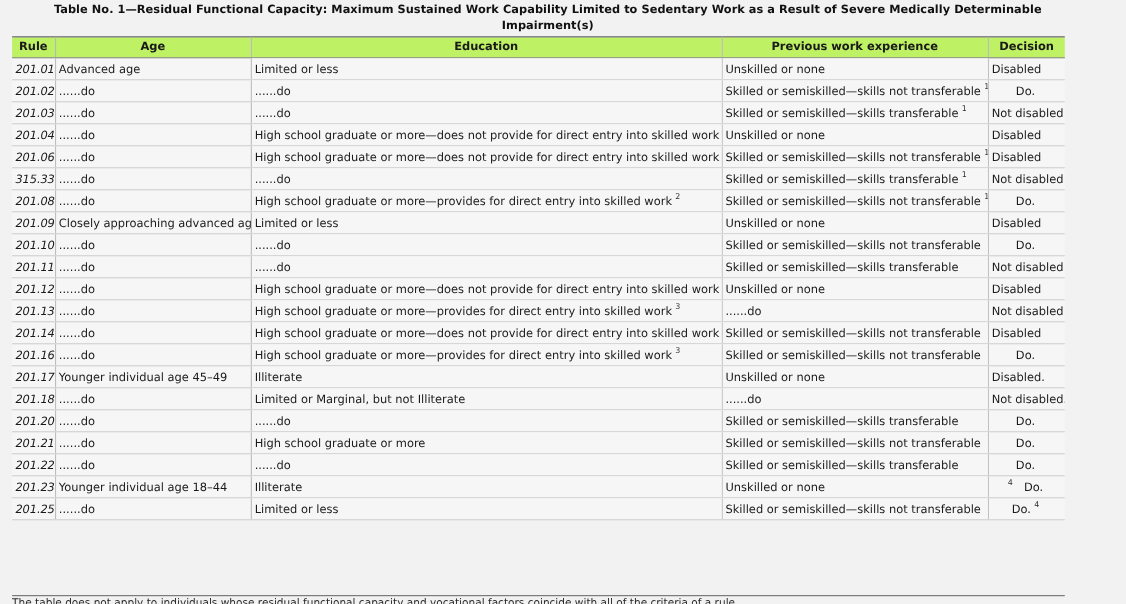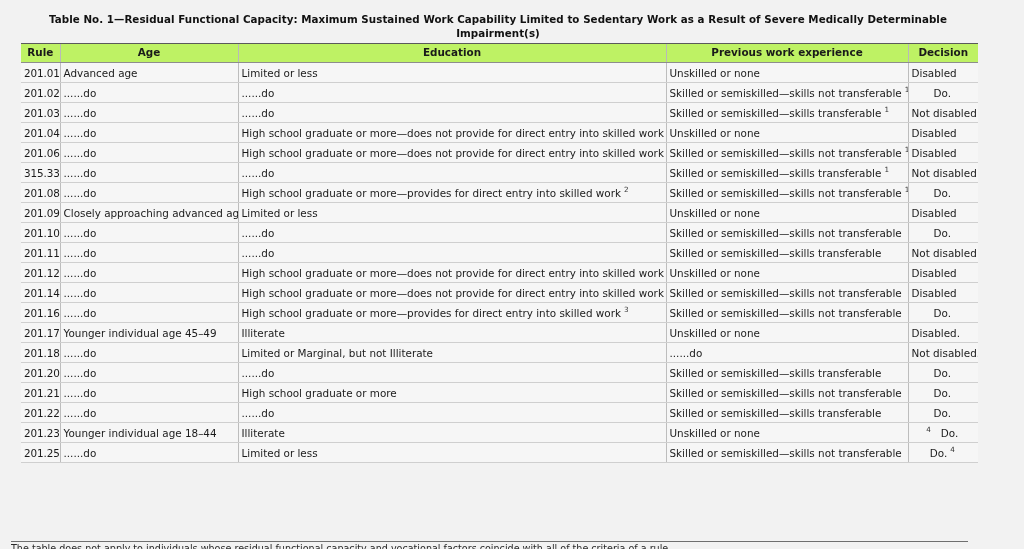--- a/index.html
+++ b/index.html
@@ -14,21 +14,21 @@
     font-family: "DejaVu Sans", "Liberation Sans", sans-serif;
     color: #1a1a1a;
     -webkit-font-smoothing: antialiased;
   }
 
   .page {
     position: relative;
     width: 996px;
     height: 549px;
     box-sizing: border-box;
-    padding: 10px;
+    padding: 0;
   }
 
   .table-title {
     width: 952px;
     margin: 0 auto;
     padding-top: 3px;
     font-size: 10.3px;
     font-weight: bold;
     line-height: 13.5px;
     text-align: center;
@@ -79,20 +79,21 @@
     vertical-align: middle;
     white-space: nowrap;
     overflow: hidden;
   }
   table.grid tbody td:first-child { border-left: none; }
 
   td.rule {
     text-align: center;
     padding-left: 4px;
     letter-spacing: -0.1px;
+    font-style: italic;
   }
   td.dec { padding-left: 4px; }
   td.dec.center { text-align: center; padding-left: 0; }
 
   td.cellpad { position: relative; }
 
   sup.fn {
     font-size: 7.2px;
     vertical-align: super;
     line-height: 0;
@@ -224,20 +225,27 @@
             <td class="dec"><span>Not disabled</span></td>
           </tr>
           <tr>
             <td class="rule"><span>201.12</span></td>
             <td class="age"><span>......do</span></td>
             <td class="edu cellpad"><span>High school graduate or more—does not provide for direct entry into skilled work</span><sup class="fn">3</sup></td>
             <td class="prev cellpad"><span>Unskilled or none</span></td>
             <td class="dec"><span>Disabled</span></td>
           </tr>
           <tr>
+            <td class="rule"><span>201.13</span></td>
+            <td class="age"><span>......do</span></td>
+            <td class="edu cellpad"><span>High school graduate or more—provides for direct entry into skilled work</span><sup class="fn">3</sup></td>
+            <td class="prev cellpad"><span>......do</span></td>
+            <td class="dec"><span>Not disabled</span></td>
+          </tr>
+          <tr>
             <td class="rule"><span>201.14</span></td>
             <td class="age"><span>......do</span></td>
             <td class="edu cellpad"><span>High school graduate or more—does not provide for direct entry into skilled work</span><sup class="fn">3</sup></td>
             <td class="prev cellpad"><span>Skilled or semiskilled—skills not transferable</span></td>
             <td class="dec"><span>Disabled</span></td>
           </tr>
           <tr>
             <td class="rule"><span>201.16</span></td>
             <td class="age"><span>......do</span></td>
             <td class="edu cellpad"><span>High school graduate or more—provides for direct entry into skilled work</span><sup class="fn">3</sup></td>

